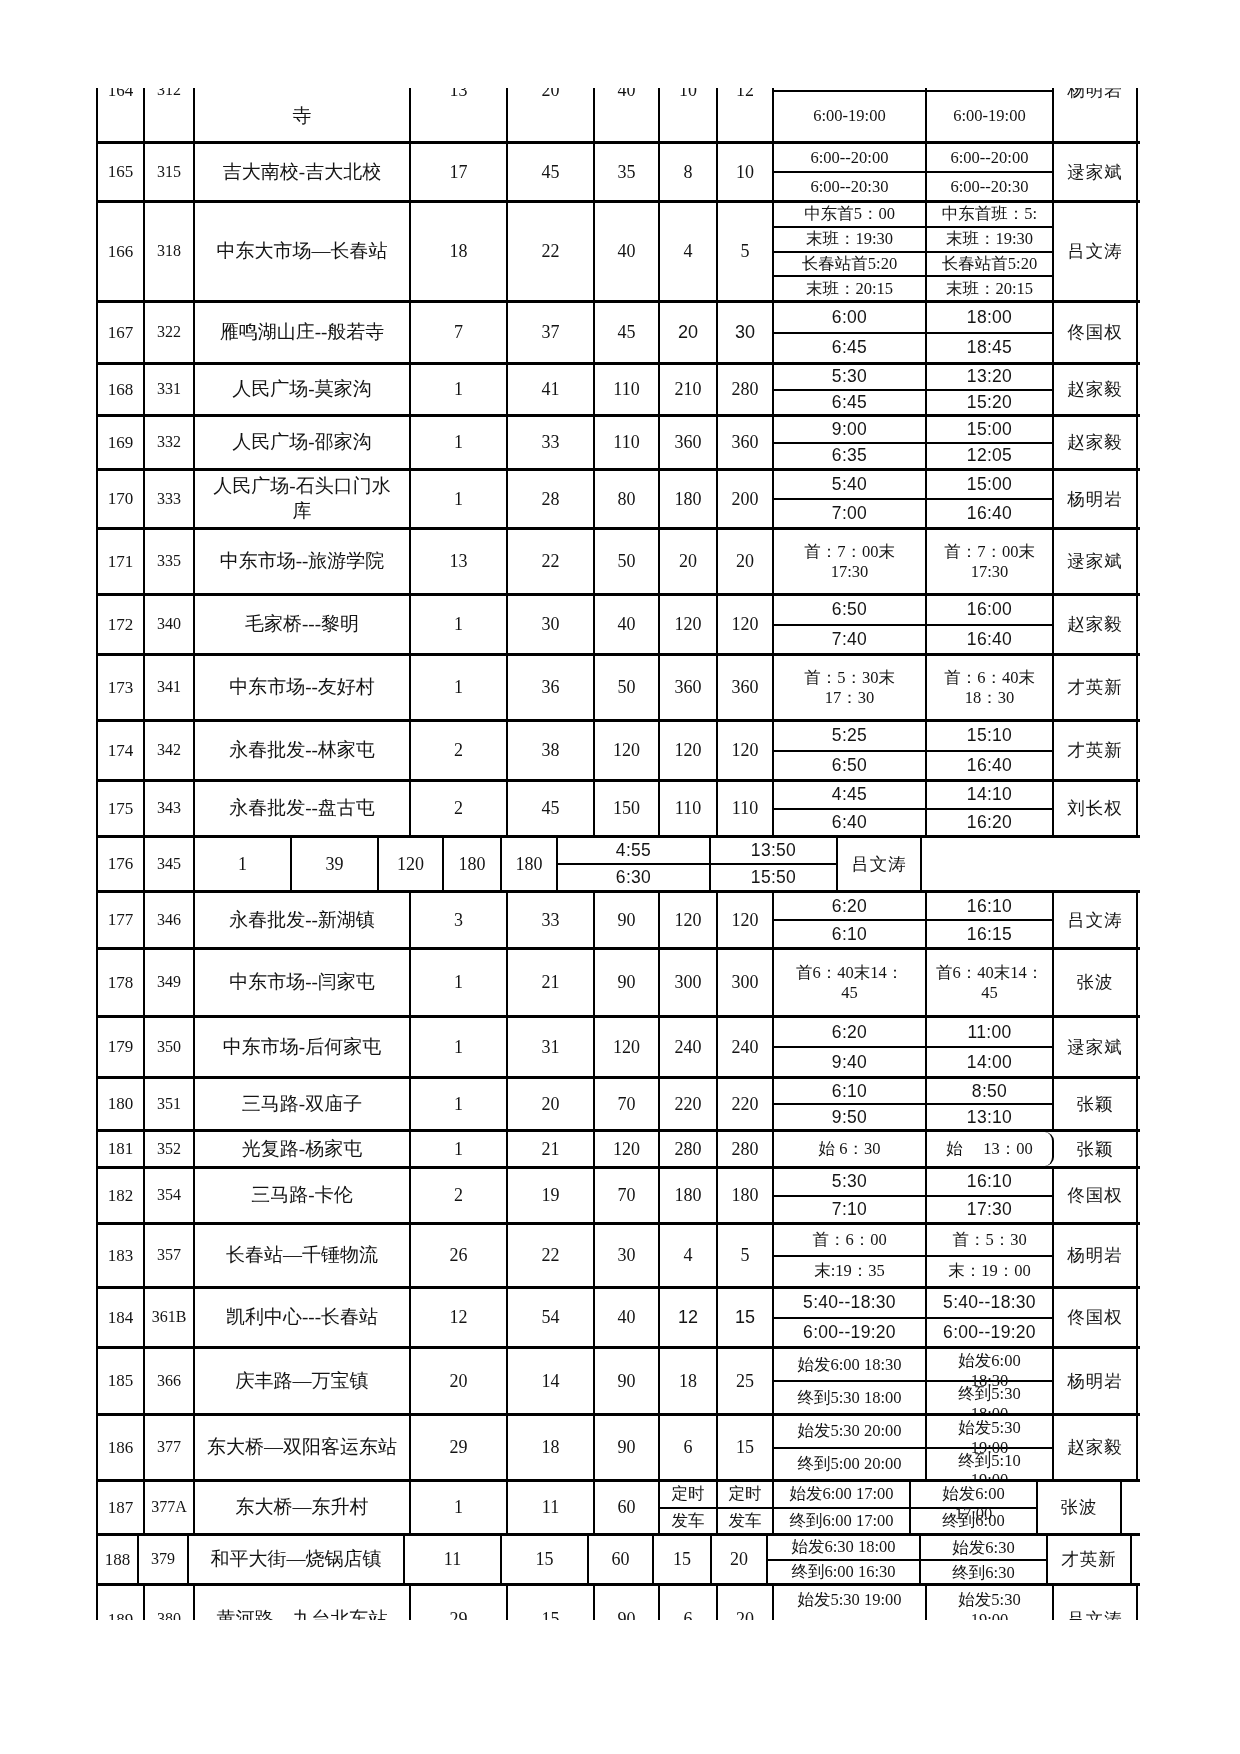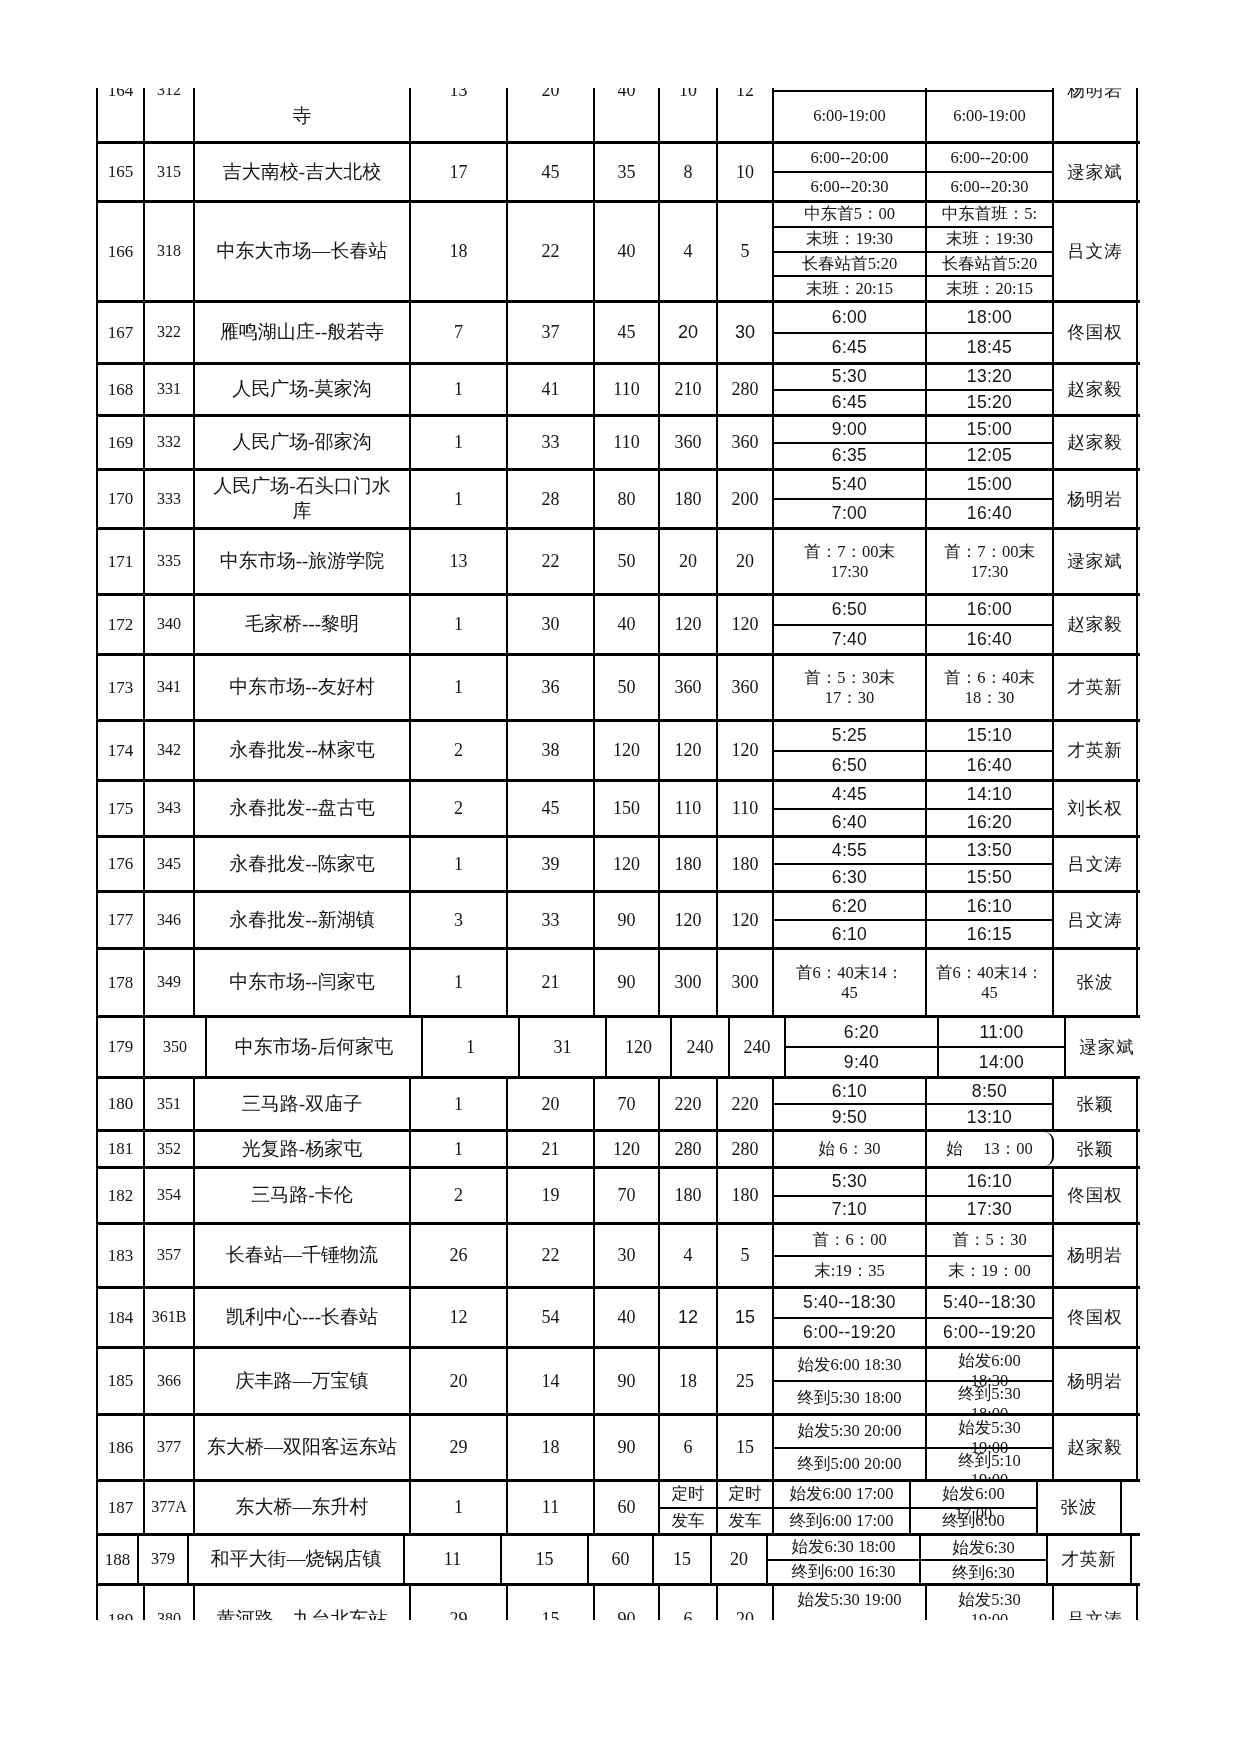--- a/index.html
+++ b/index.html
@@ -267,21 +267,20 @@
         </div>
         <div class="cell tcol sans" style="width: 127px;">
           <div class="sub">14:10</div>
           <div class="sub">16:20</div>
         </div>
         <div class="cell who" style="width: 84px;">刘长权</div>
       </div>
       <div class="row" style="height: 55px;">
         <div class="cell" style="width: 47px; text-align: right;">176</div>
         <div class="cell" style="width: 50px; font-size: 16px;">345</div>
-        <div class="cell nm" style="width: 216px;">永春批发--陈家屯</div>
         <div class="cell num" style="width: 97px;">1</div>
         <div class="cell num" style="width: 87px;">39</div>
         <div class="cell num" style="width: 65px;">120</div>
         <div class="cell num" style="width: 58px;">180</div>
         <div class="cell num" style="width: 56px;">180</div>
         <div class="cell tcol sans" style="width: 153px;">
           <div class="sub">4:55</div>
           <div class="sub">6:30</div>
         </div>
         <div class="cell tcol sans" style="width: 127px;">
@@ -327,21 +326,21 @@
         <div class="cell tcol" style="width: 127px;">
           <div class="sub">
             <div>首6：40末14：</div>
             <div>45</div>
           </div>
         </div>
         <div class="cell who" style="width: 84px;">张波</div>
       </div>
       <div class="row" style="height: 61px;">
         <div class="cell" style="width: 47px;">179</div>
-        <div class="cell" style="width: 62px; font-size: 16px;">350</div>
+        <div class="cell" style="width: 50px; font-size: 16px;">350</div>
         <div class="cell nm" style="width: 216px;">中东市场-后何家屯</div>
         <div class="cell num" style="width: 97px;">1</div>
         <div class="cell num" style="width: 87px;">31</div>
         <div class="cell num" style="width: 65px;">120</div>
         <div class="cell num" style="width: 58px;">240</div>
         <div class="cell num" style="width: 56px;">240</div>
         <div class="cell tcol sans" style="width: 153px;">
           <div class="sub">6:20</div>
           <div class="sub">9:40</div>
         </div>

